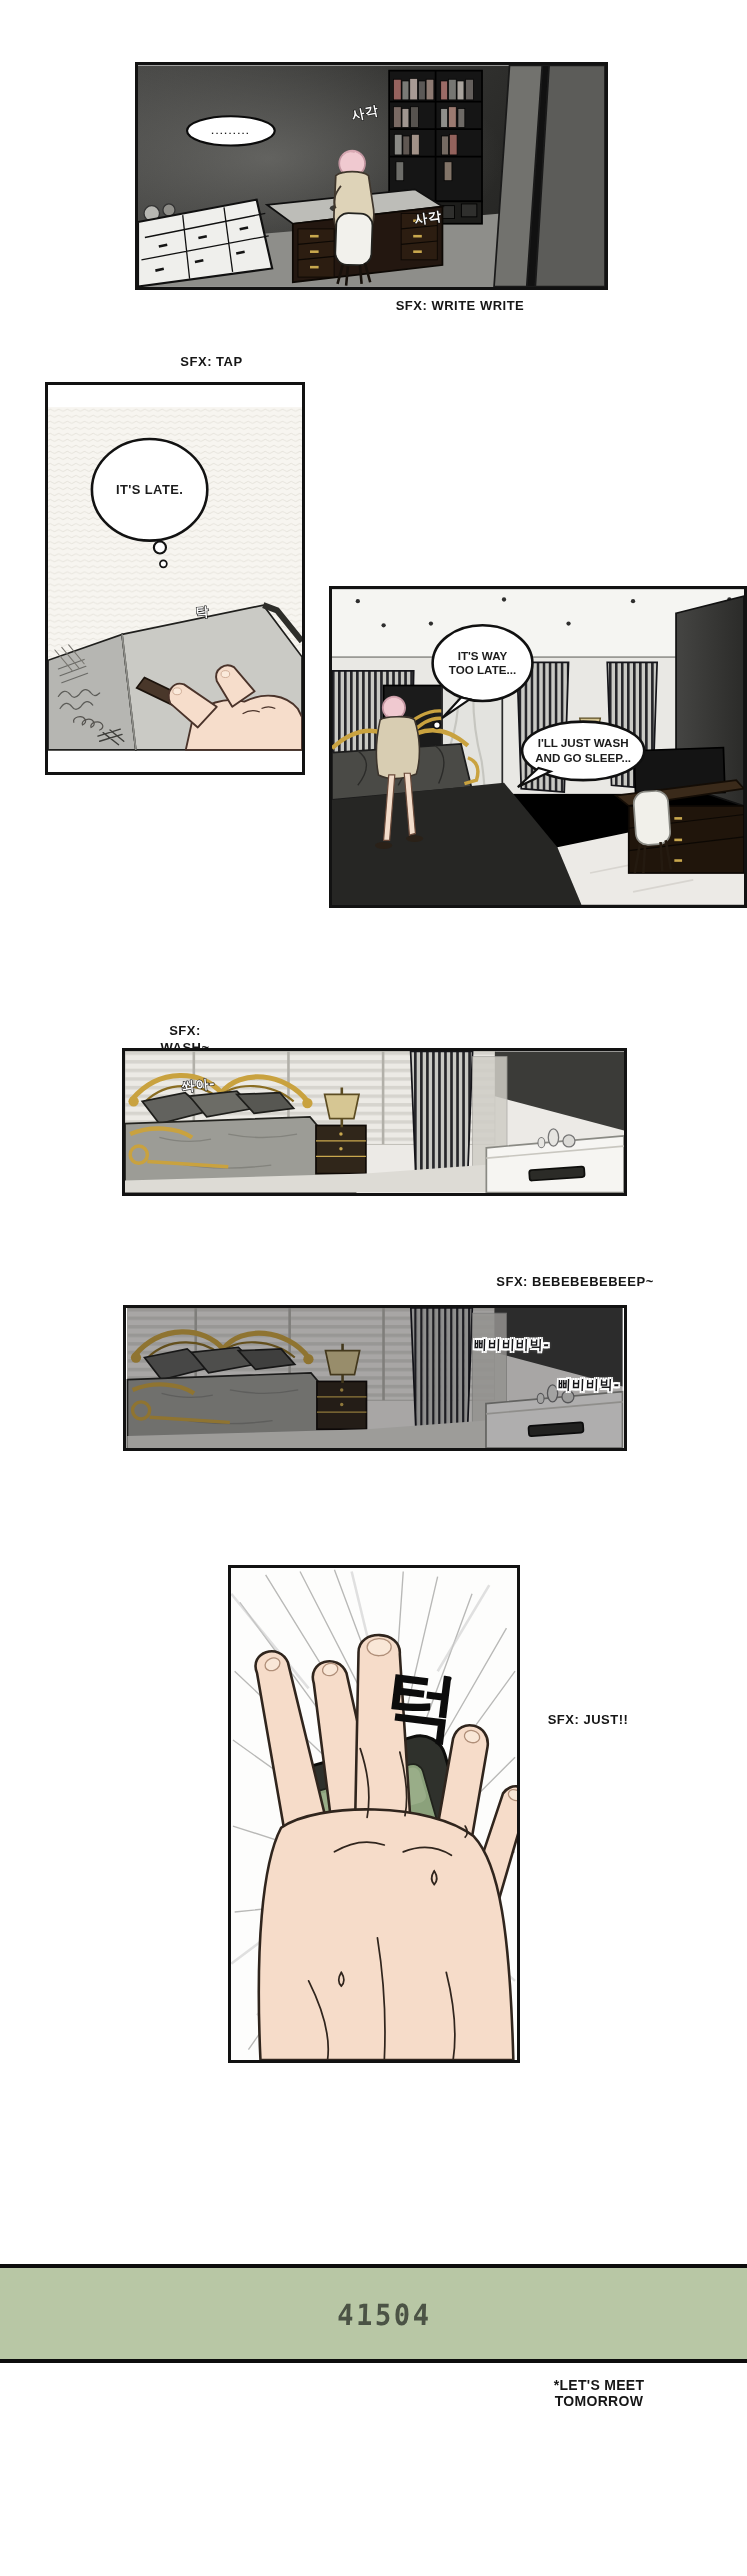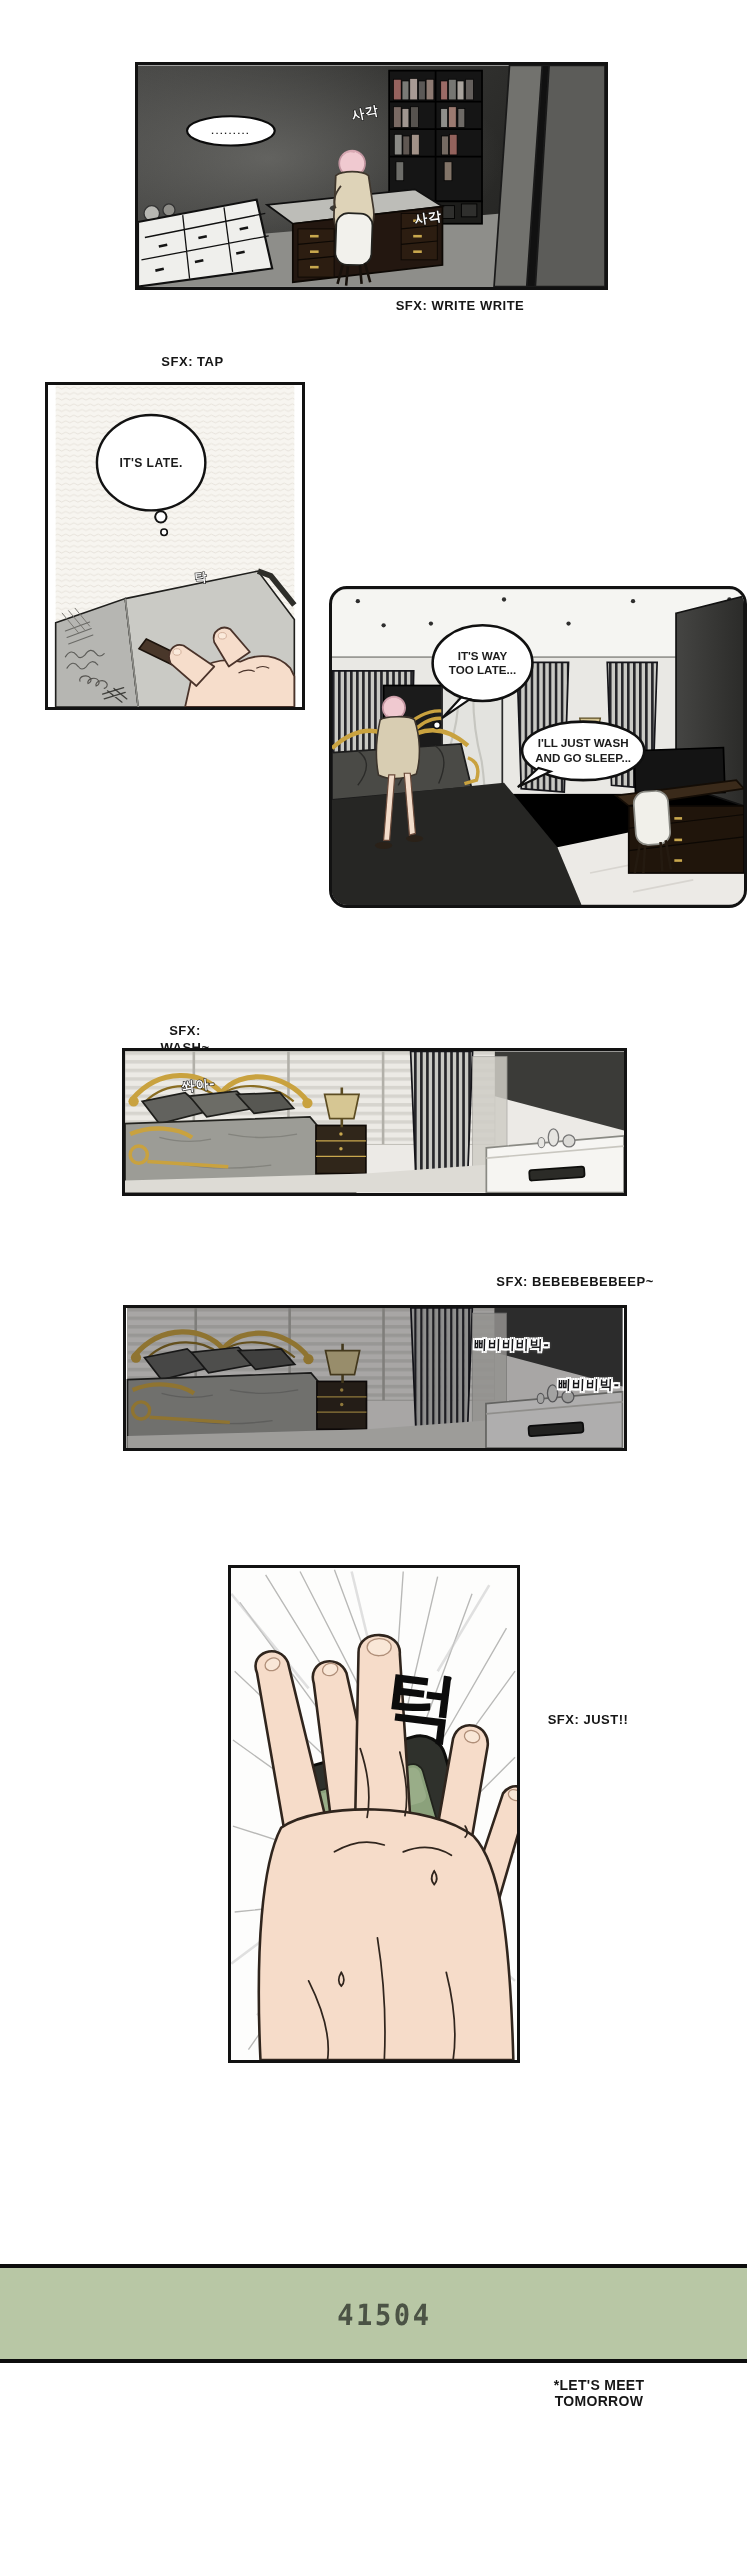--- a/index.html
+++ b/index.html
@@ -138,23 +138,23 @@
         <ellipse cx="108" cy="76" rx="51" ry="17" fill="#ffffff" stroke="#0b0b0b" stroke-width="2.5"></ellipse>
         <text x="108" y="80" class="bub-txt" font-size="11" letter-spacing="2">.........</text>
       </g>
       <text x="265" y="60" class="sfx-kr" text-anchor="middle" transform="rotate(-12 265 60)">사각</text>
       <text x="338" y="182" class="sfx-kr" text-anchor="middle" transform="rotate(-8 338 182)">사각</text>
     </svg>
   </div>
 
   <div class="cap" id="cap-write" style="left:374px;top:298px;width:172px;">SFX: WRITE WRITE</div>
 
-  <div class="cap" id="cap-tap" style="left:124px;top:354px;width:137px;">SFX: TAP</div>
-
-  <div class="panel" id="panel2" style="left:45px;top:382px;width:260px;height:328px;">
+  <div class="cap" id="cap-tap" style="left:143px;top:354px;width:137px;">SFX: TAP</div>
+
+  <div class="panel" id="panel2" style="left:45px;top:382px;width:260px;height:393px;">
     <svg viewBox="0 0 295 398">
       <defs>
         <pattern id="pat-paper" width="10" height="7" patternUnits="userSpaceOnUse">
           <path d="M0,3.5 q2.5,-2.5 5,0 t5,0" stroke="#e3dfd7" stroke-width="1" fill="none"></path>
         </pattern>
       </defs>
       <rect width="295" height="398" fill="#f7f5f0"></rect>
       <rect width="295" height="398" fill="url(#pat-paper)"></rect>
 
       <g>
@@ -186,21 +186,21 @@
       <g>
         <ellipse cx="118" cy="96" rx="67" ry="59" fill="#ffffff" stroke="#121212" stroke-width="3"></ellipse>
         <circle cx="130" cy="163" r="7" fill="#ffffff" stroke="#121212" stroke-width="2.5"></circle>
         <circle cx="134" cy="182" r="4" fill="#ffffff" stroke="#121212" stroke-width="2"></circle>
         <text x="118" y="101" class="bub-txt" font-size="15" letter-spacing="0.5">IT'S LATE.</text>
       </g>
       <text x="180" y="243" class="sfx-kr" font-size="16" text-anchor="middle" transform="rotate(-4 180 243)">탁</text>
     </svg>
   </div>
 
-  <div class="panel" id="panel3" style="left:329px;top:586px;width:418px;height:322px;border-radius:18px;">
+  <div class="panel" id="panel3" style="left:329px;top:586px;width:418px;height:322px;">
     <svg viewBox="0 0 479 367">
       <defs>
         <pattern id="pat-stripe" width="7" height="10" patternUnits="userSpaceOnUse">
           <rect width="3" height="10" fill="#26262a"></rect>
             <rect x="3" width="4" height="10" fill="#c9c9c4"></rect>
         </pattern>
         <linearGradient id="grad-dark3" x1="0" y1="0" x2="1" y2="0">
           <stop offset="0" stop-color="#454543"></stop>
             <stop offset="1" stop-color="#2b2b29"></stop>
         </linearGradient>

